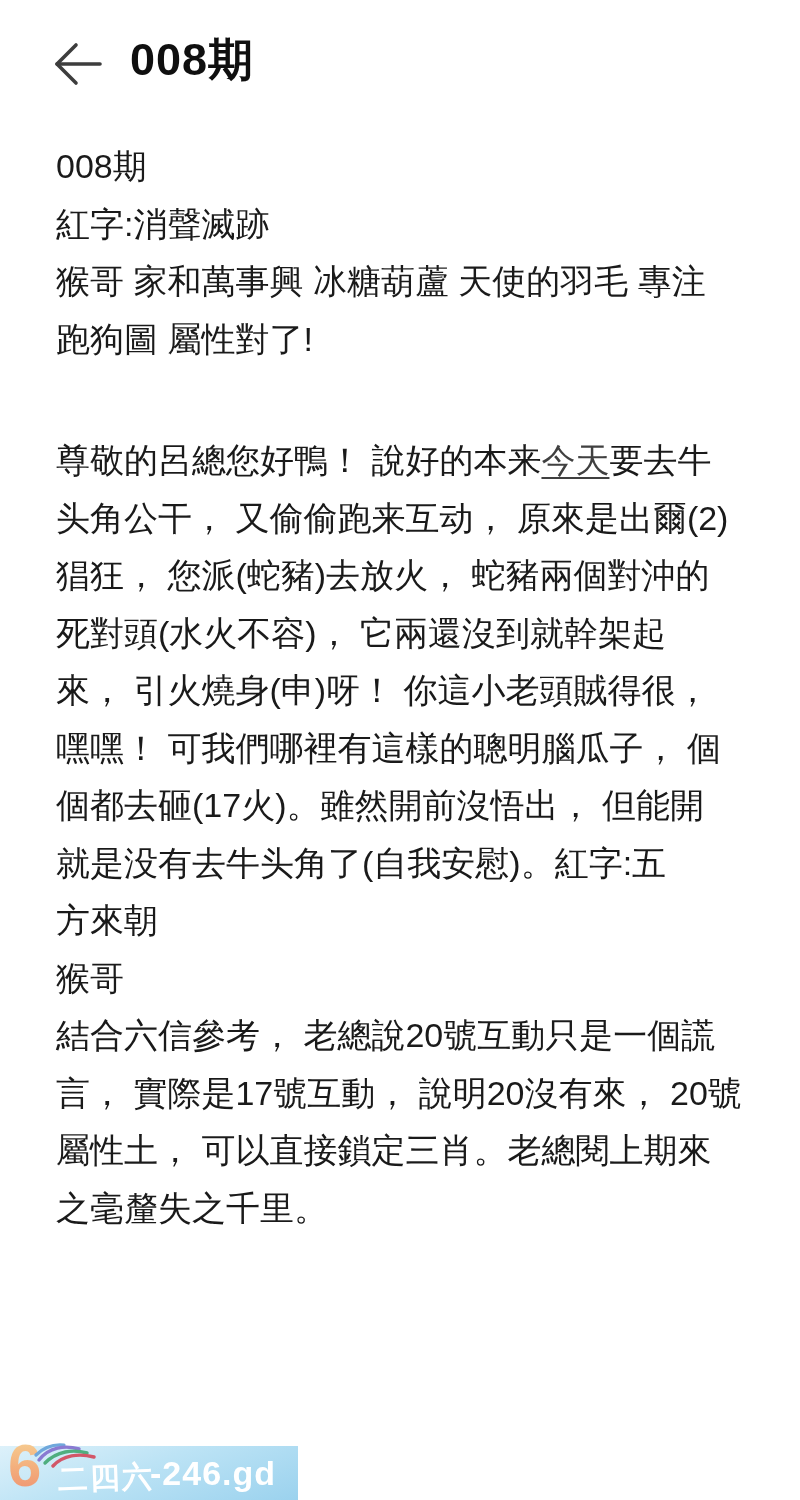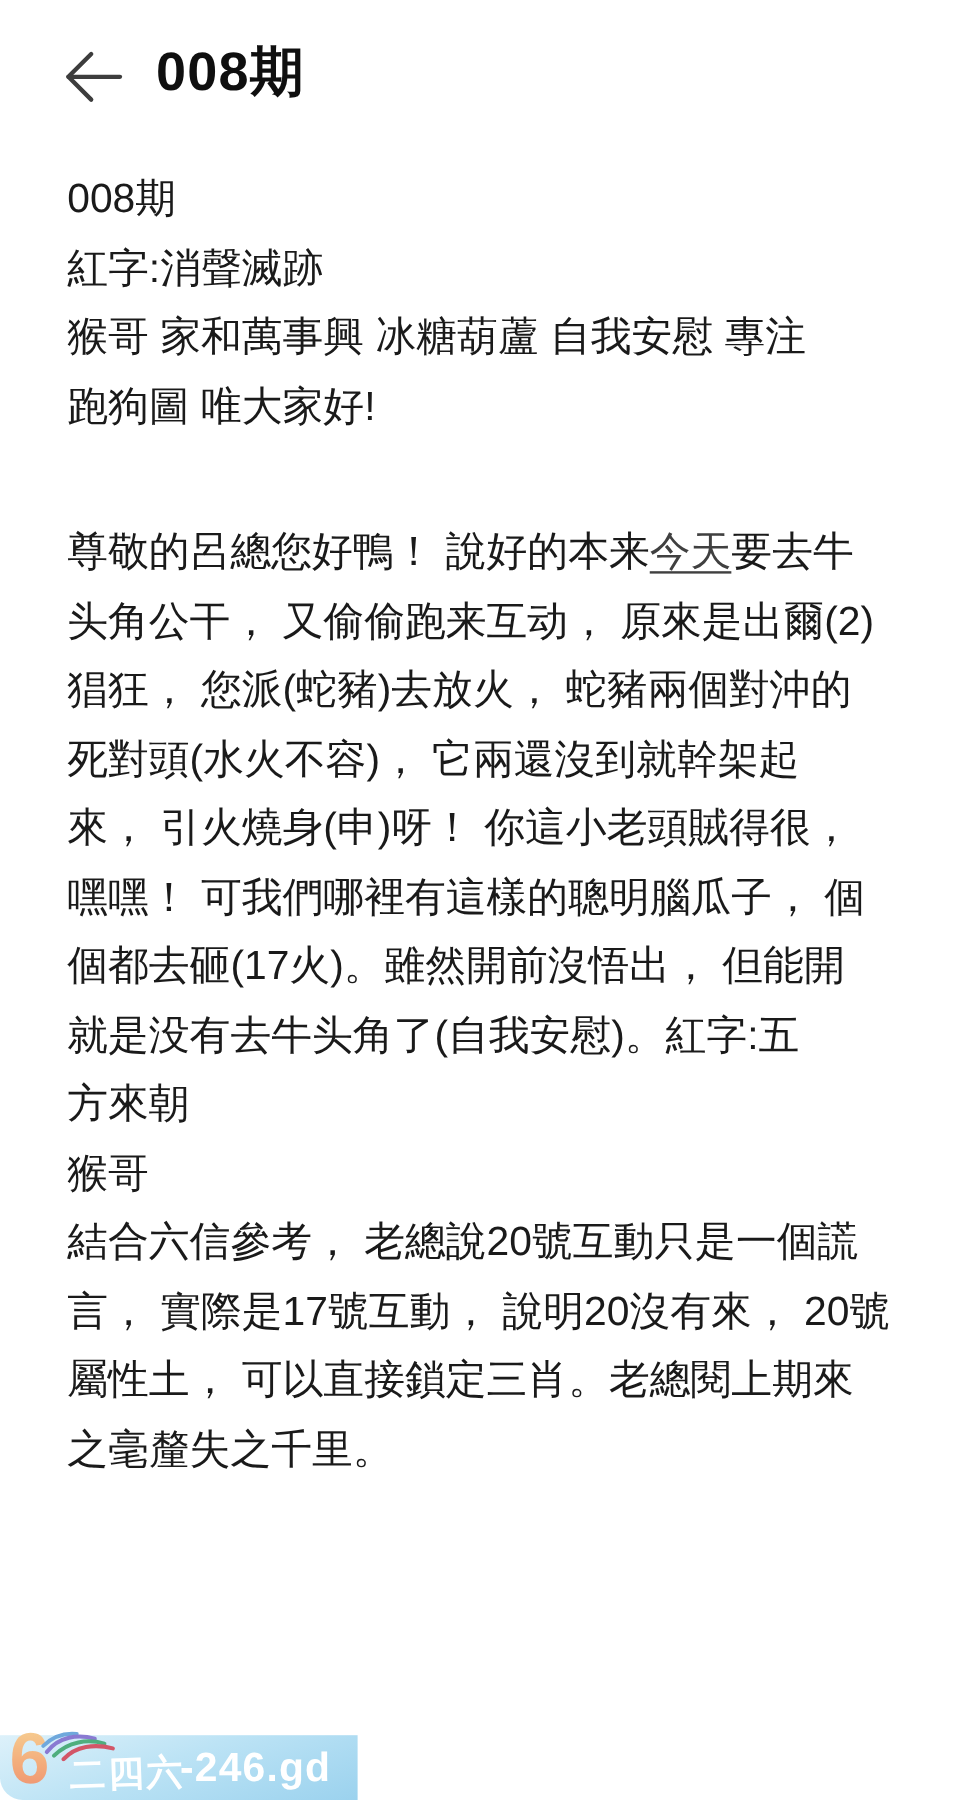--- a/index.html
+++ b/index.html
@@ -8,21 +8,20 @@
     background: #ffffff;
   }
   .page {
     position: relative;
     width: 800px;
     height: 1500px;
     background: #ffffff;
     overflow: hidden;
     font-family: "Liberation Sans", "DejaVu Sans", sans-serif;
     color: #1a1a1a;
-    border-radius: 19px;
   }
 
   
   .app-header {
     position: absolute;
     top: 0; left: 0; right: 0;
     height: 118px;
     background: #ffffff;
   }
   .back-btn {
@@ -136,22 +135,22 @@
         <path d="M26 5 L7 24 L26 43" stroke="#3d3d3d" stroke-width="3.6" stroke-linecap="round" stroke-linejoin="round" fill="none"></path>
         <path d="M7 24 L50 24" stroke="#3d3d3d" stroke-width="3.6" stroke-linecap="round" fill="none"></path>
       </svg>
     </div>
     <h1 class="page-title">008期</h1>
   </header>
 
   <main class="article">
     <div class="line">008期</div>
     <div class="line">紅字:消聲滅跡</div>
-    <div class="line">猴哥 家和萬事興 冰糖葫蘆 自我安慰 專注</div>
-    <div class="line">跑狗圖 唯大家好!</div>
+    <div class="line">猴哥 家和萬事興 冰糖葫蘆 天使的羽毛 專注</div>
+    <div class="line">跑狗圖 屬性對了!</div>
     <div class="line blank"></div>
     <div class="line"><span>尊敬的呂總您好鴨！ 說好的本来</span><a class="inline-link">今天</a><span>要去牛</span></div>
     <div class="line">头角公干， 又偷偷跑来互动， 原來是出爾(2)</div>
     <div class="line">猖狂， 您派(蛇豬)去放火， 蛇豬兩個對沖的</div>
     <div class="line">死對頭(水火不容)， 它兩還沒到就幹架起</div>
     <div class="line">來， 引火燒身(申)呀！ 你這小老頭賊得很，</div>
     <div class="line">嘿嘿！ 可我們哪裡有這樣的聰明腦瓜子， 個</div>
     <div class="line">個都去砸(17火)。雖然開前沒悟出， 但能開</div>
     <div class="line">就是没有去牛头角了(自我安慰)。紅字:五</div>
     <div class="line">方來朝</div>

